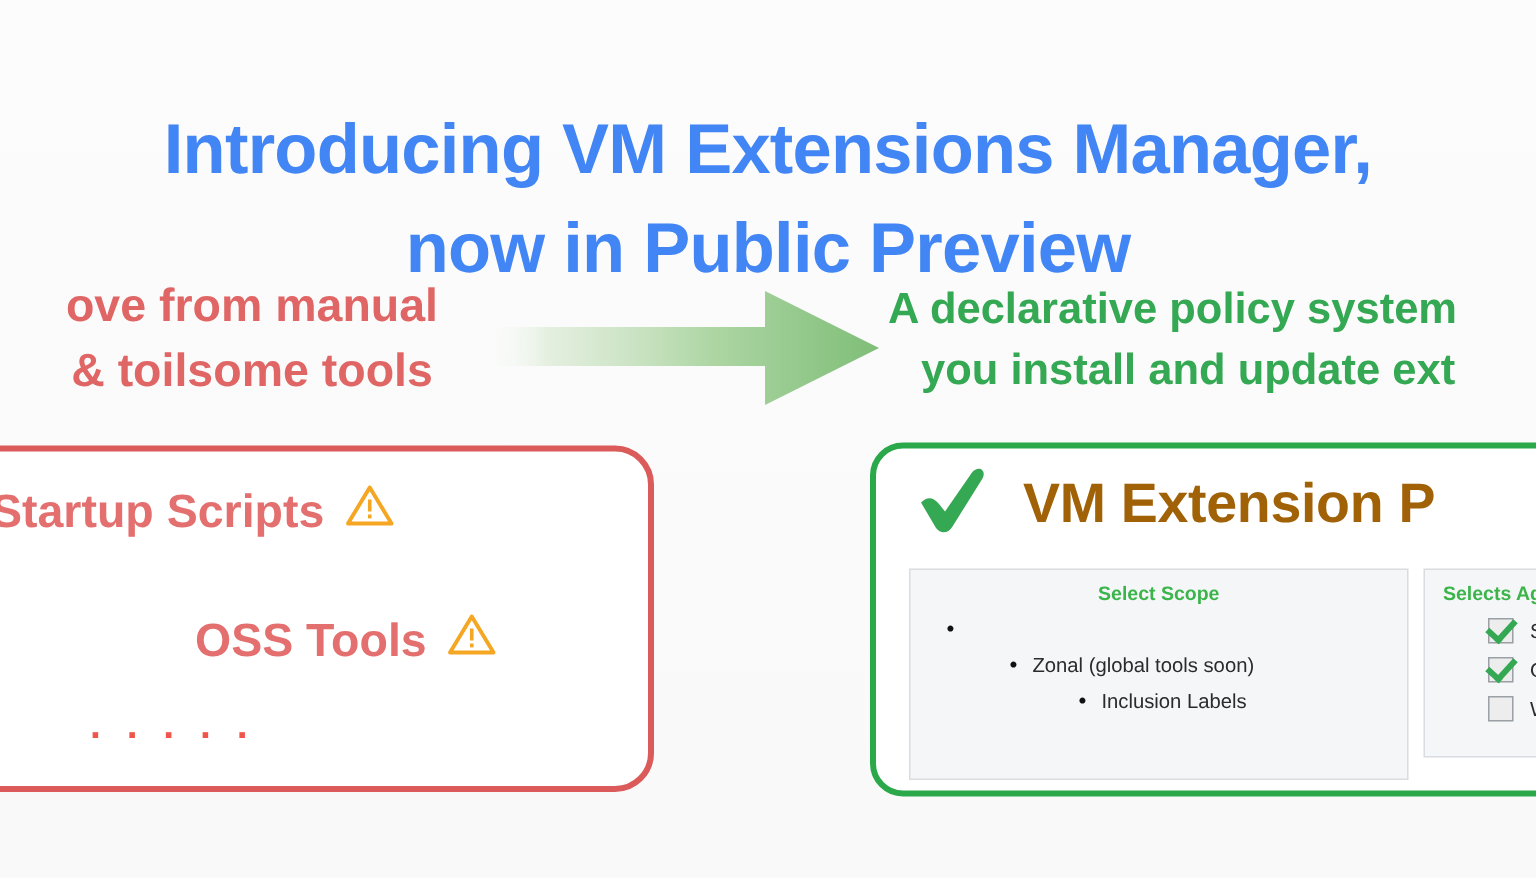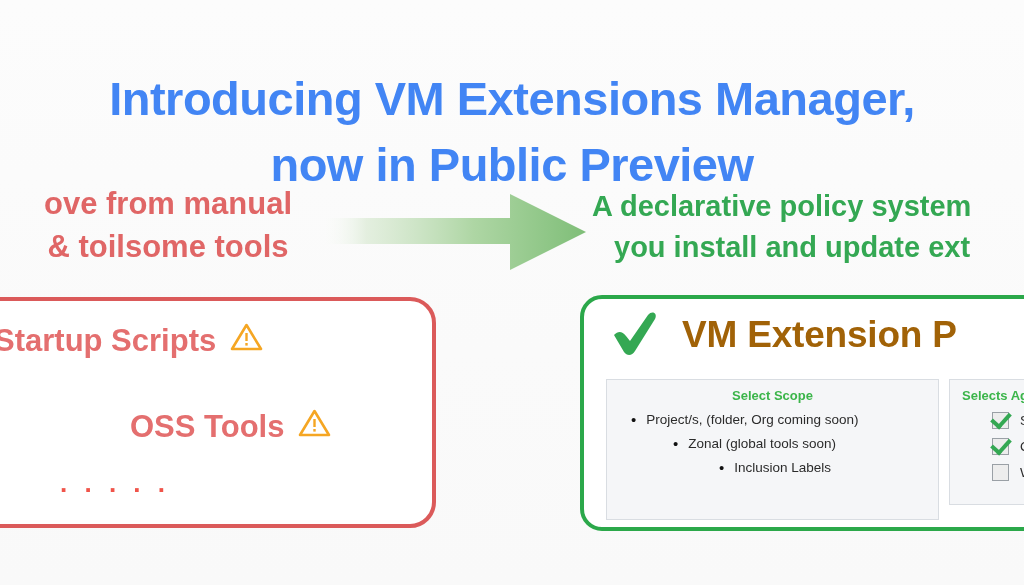--- a/index.html
+++ b/index.html
@@ -287,21 +287,20 @@
           <path d="M6 26 C10 22 14 22 18 27 L22 32 L40 6 C44 1 50 4 47 10 L27 42 C24 47 19 47 16 43 Z" fill="#34A853"></path>
         </svg>
       </span>
       <span class="green-head-text">VM Extension P</span>
     </div>
 
     <div class="panel scope">
       <div class="panel-title">Select Scope</div>
       <div class="scope-row r0">
         <span class="bullet">•</span>
-        <span>Project/s, (folder, Org coming soon)</span>
       </div>
       <div class="scope-row r1">
         <span class="bullet">•</span>
         <span>Zonal (global tools soon)</span>
       </div>
       <div class="scope-row r2">
         <span class="bullet">•</span>
         <span>Inclusion Labels</span>
       </div>
     </div>

